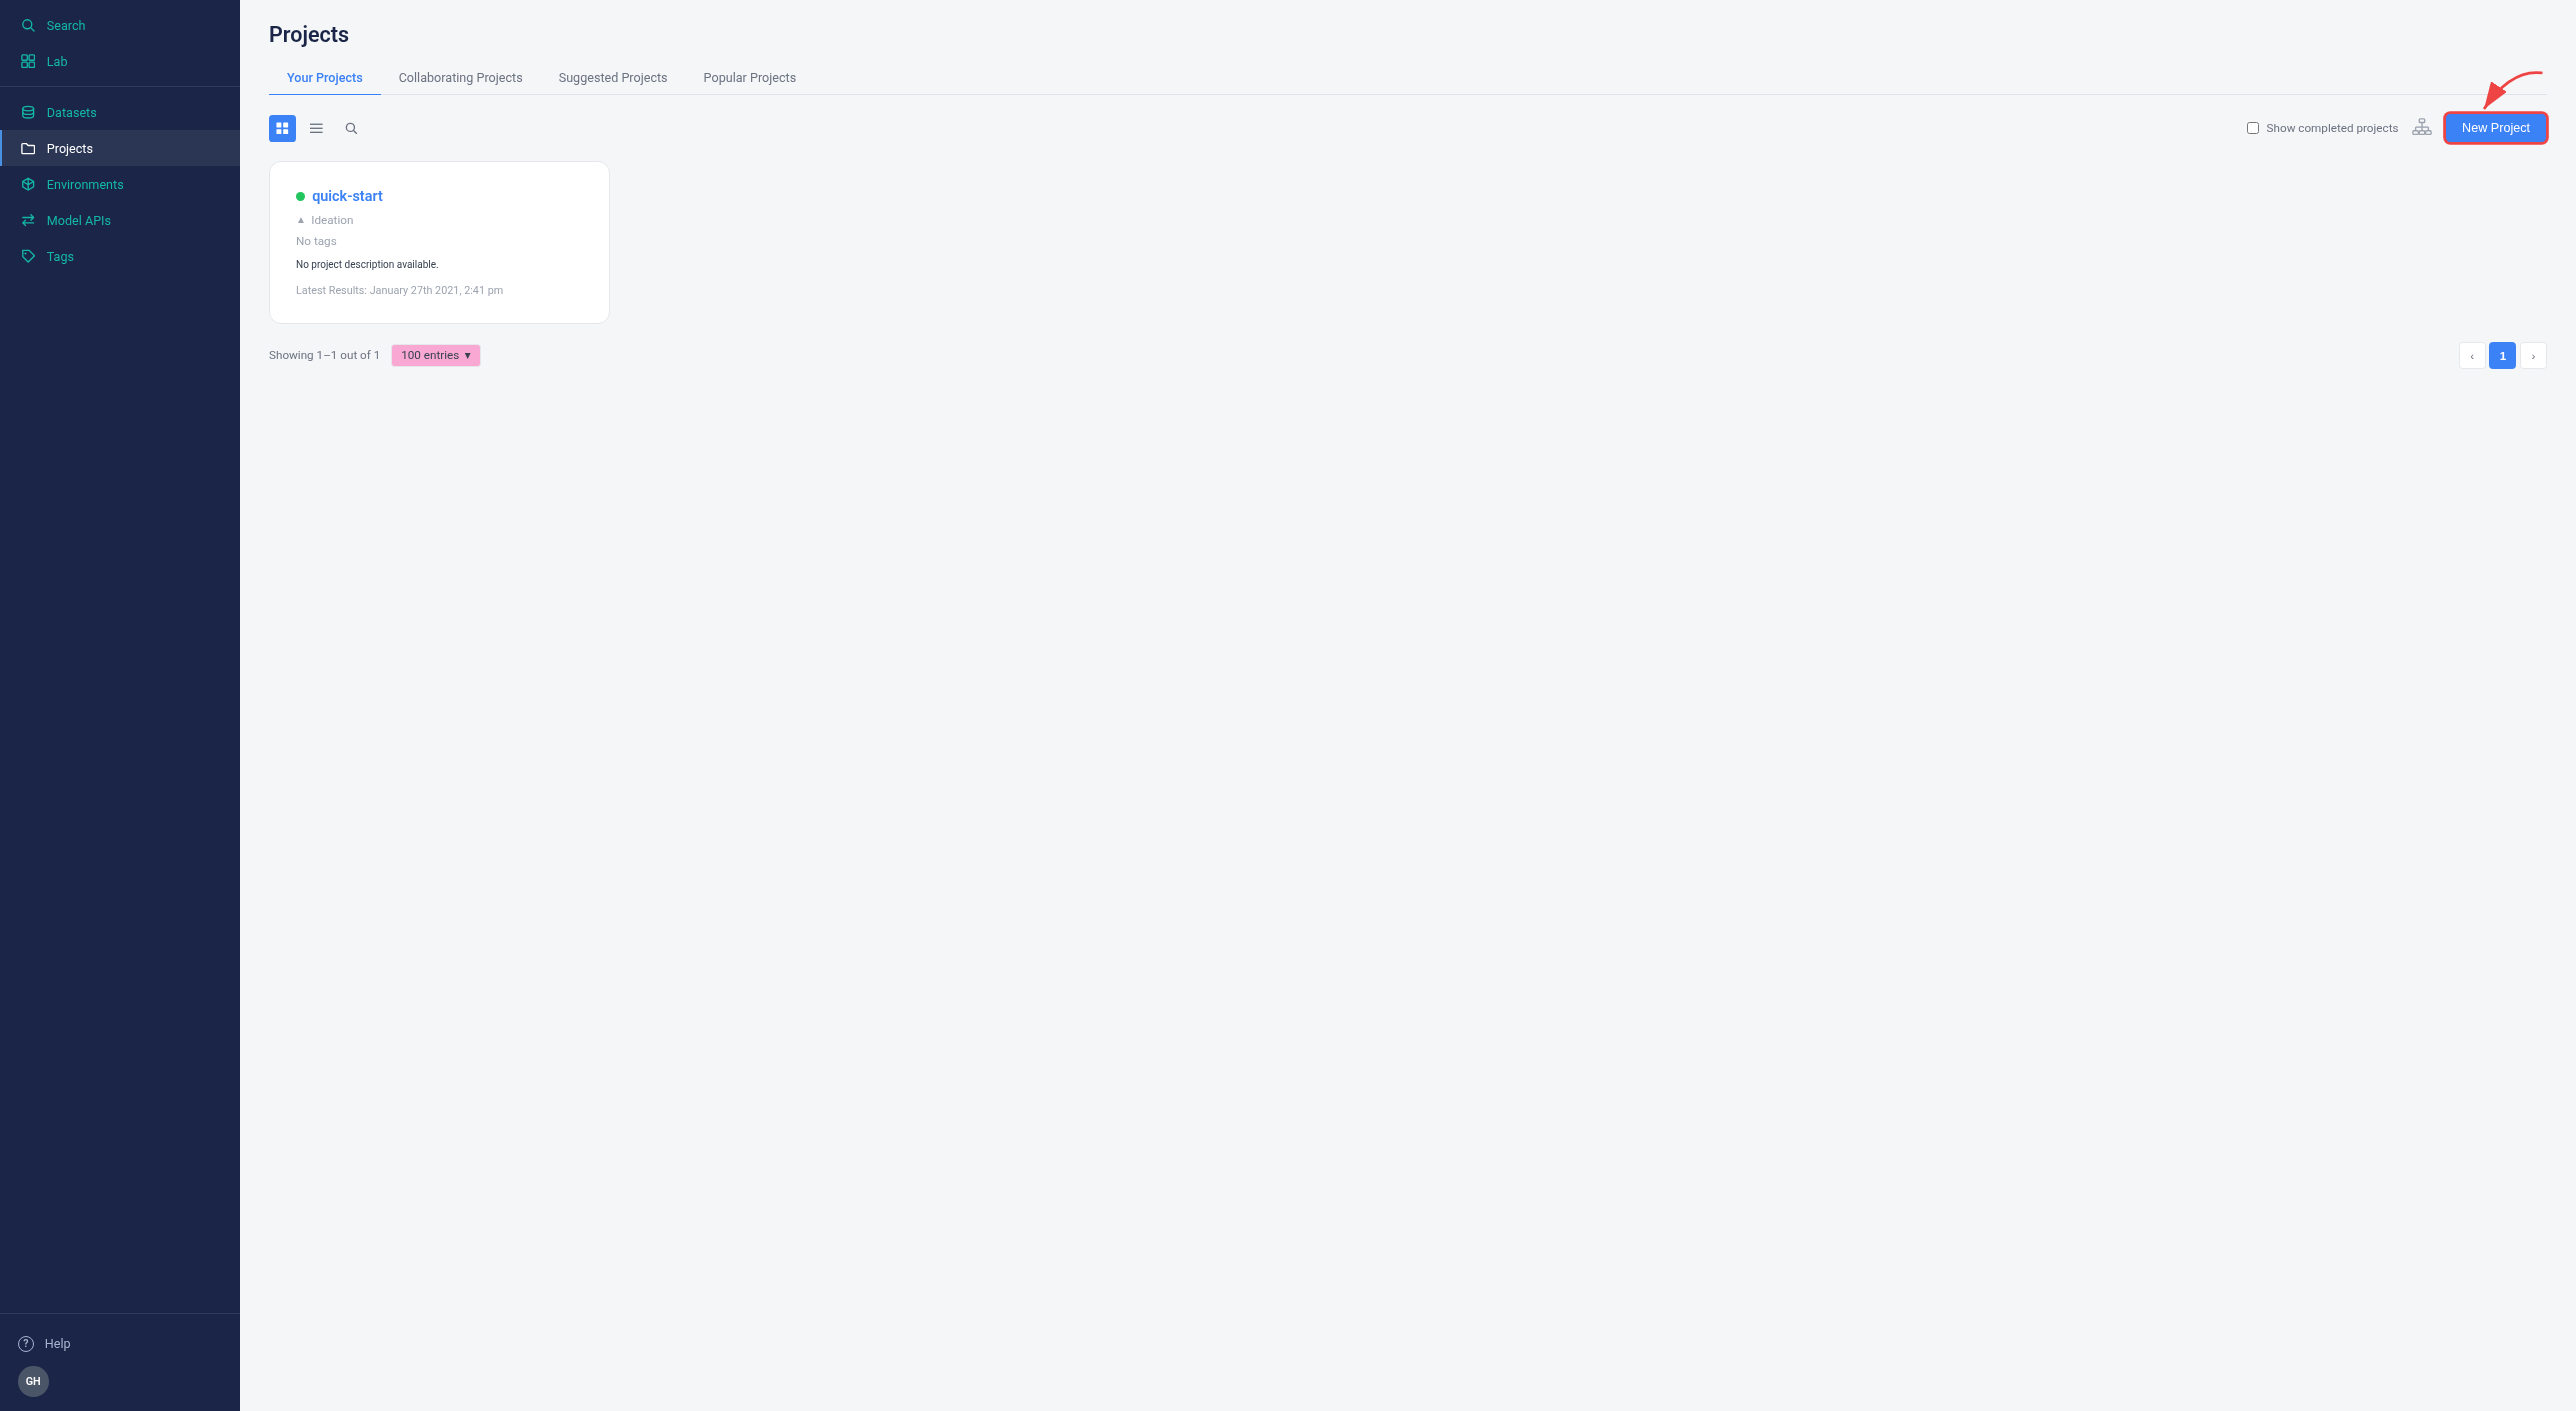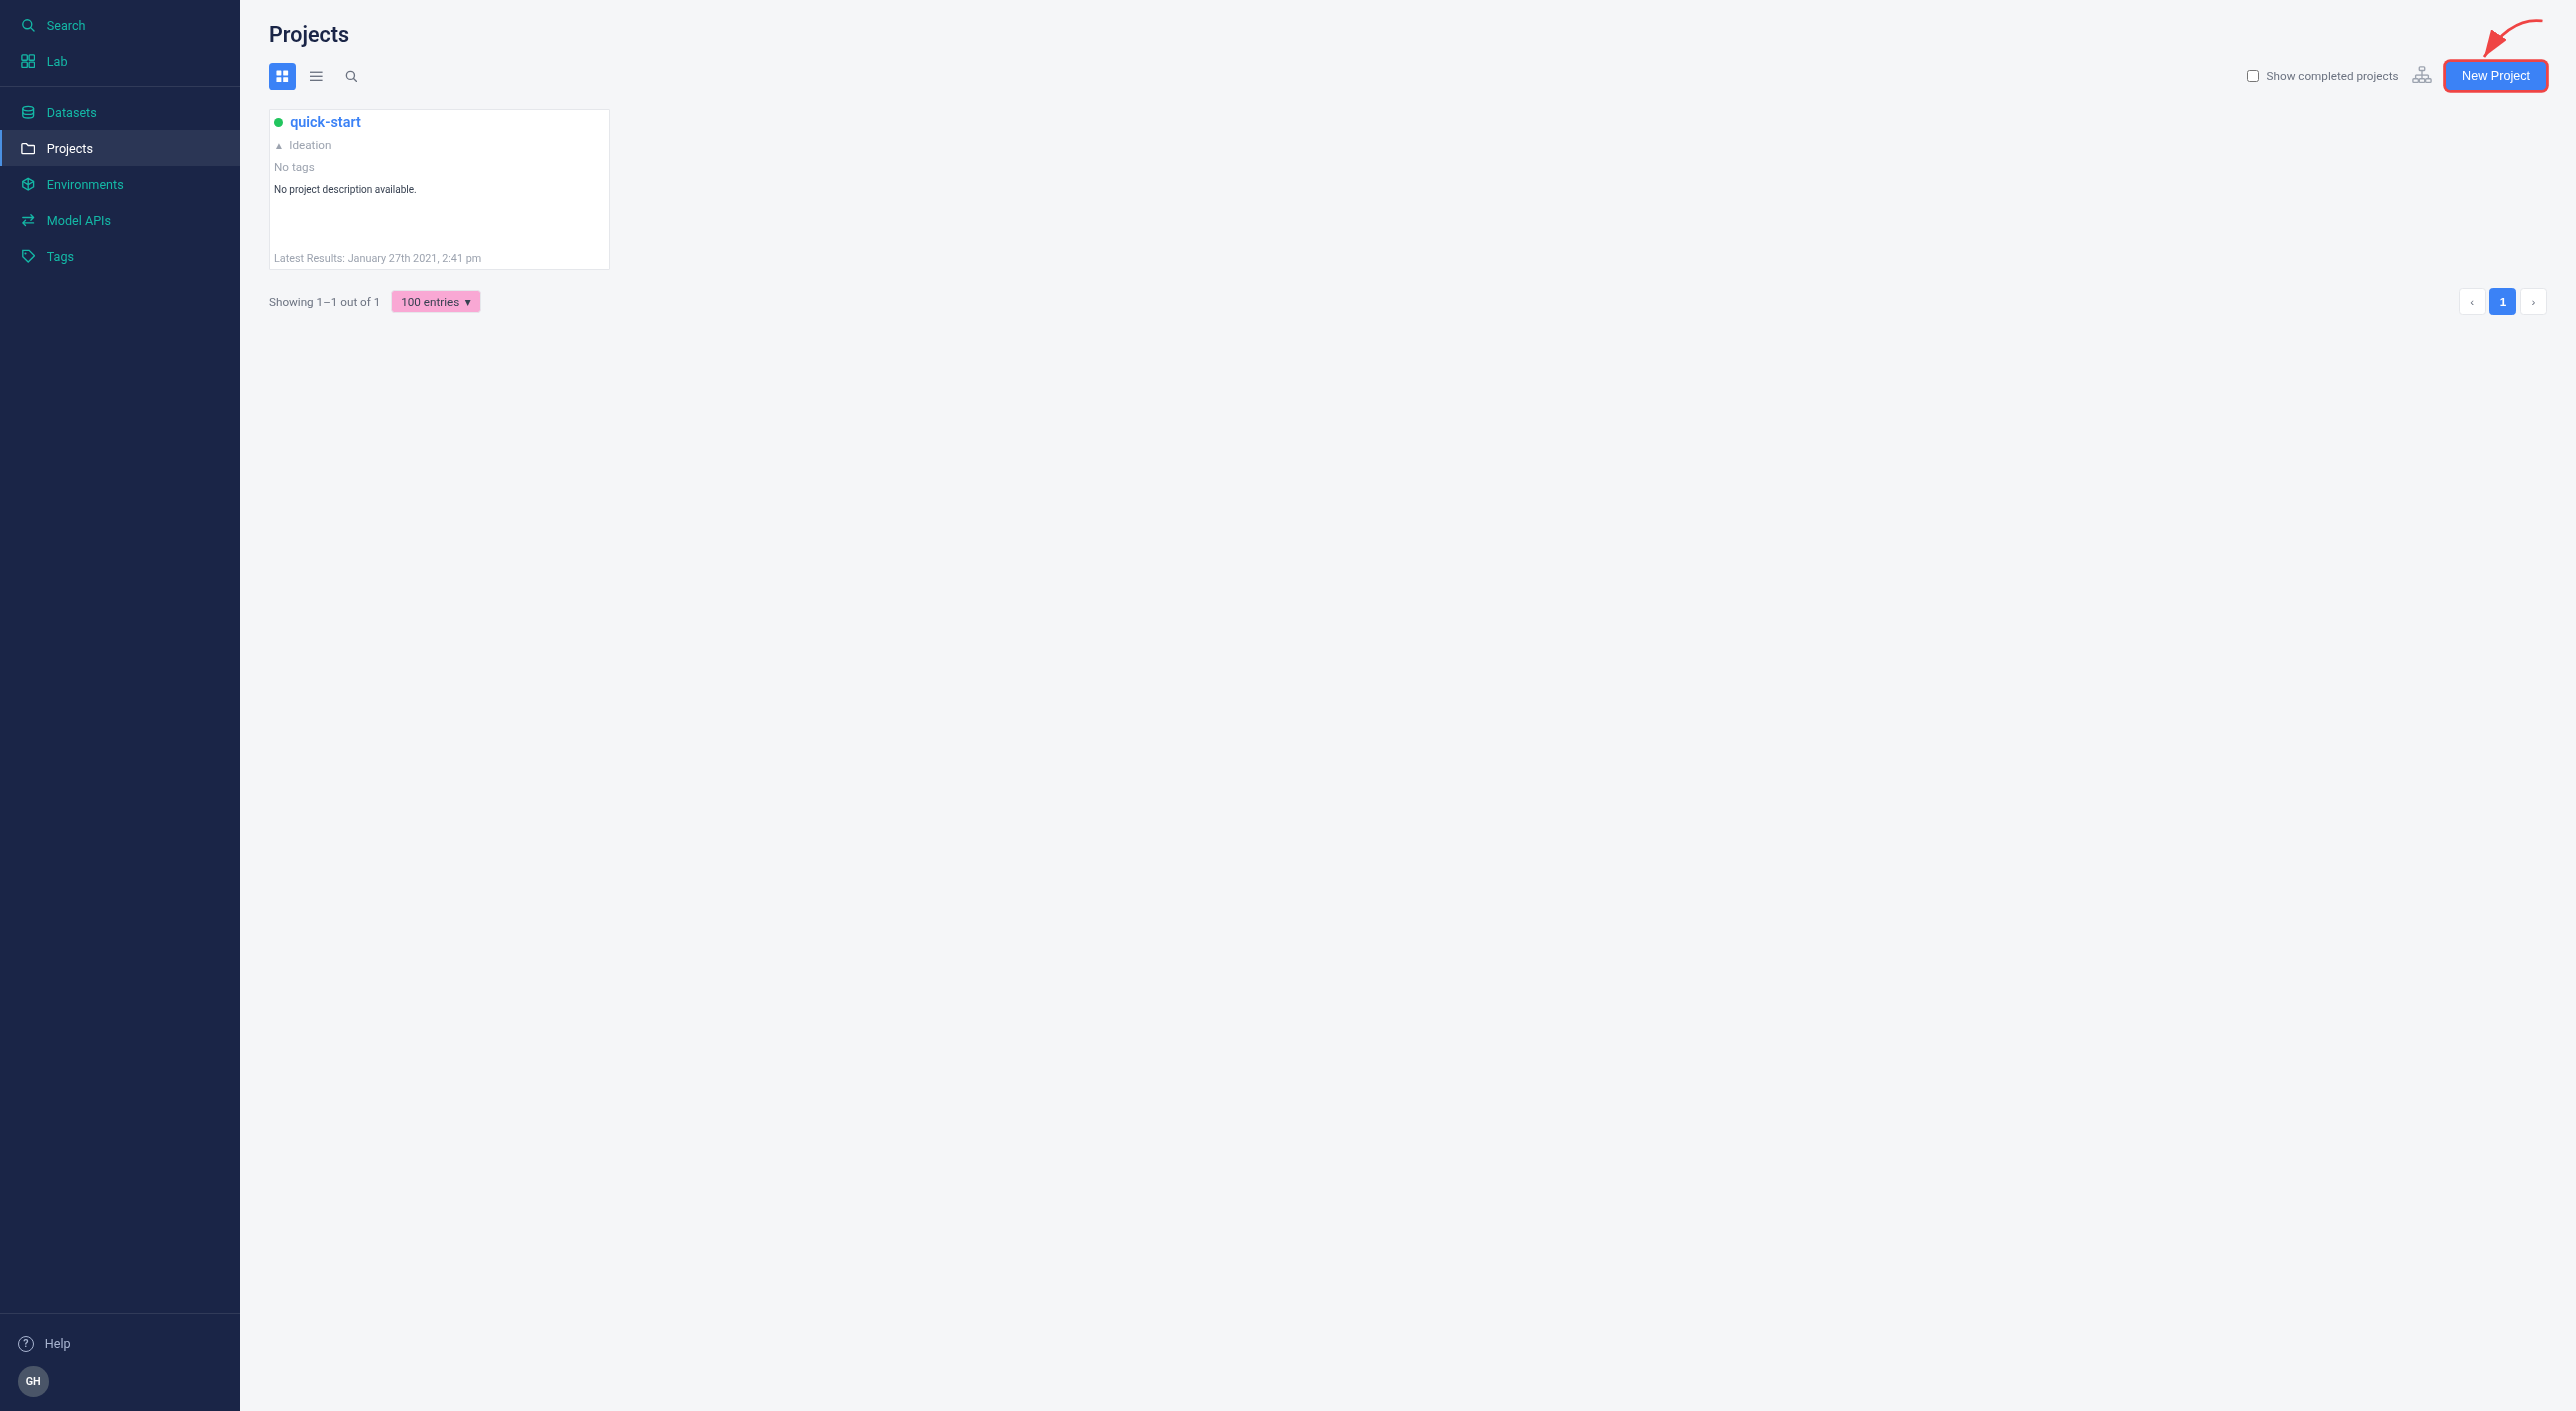--- a/index.html
+++ b/index.html
@@ -218,22 +218,22 @@
 
     
     .projects-grid {
       display: flex;
       flex-wrap: wrap;
       gap: 14.4px;
     }
     .project-card {
       background: #fff;
       border: 0.9px solid #e5e7eb;
-      border-radius: 1px;
-      padding: 4px;
+      border-radius: 12px;
+      padding: 26px;
       width: 341px;
       min-height: 161px;
       display: flex;
       flex-direction: column;
       gap: 7.2px;
       cursor: pointer;
     }
     .project-name-row {
       display: flex;
       align-items: center;
@@ -428,20 +428,26 @@
     <div class="avatar">
       <span>GH</span>
     </div>
   </div>
 </nav>
 
 <main class="main">
   <div class="main-content">
     <h1 class="page-title">Projects</h1>
 
+    <div class="tabs">
+      <div class="tab active">Your Projects</div>
+      <div class="tab">Collaborating Projects</div>
+      <div class="tab">Suggested Projects</div>
+      <div class="tab">Popular Projects</div>
+    </div>
 
     <div class="toolbar">
       <div class="toolbar-left">
         <button class="view-btn active" title="Grid view">
           <svg width="12.6" height="12.6" viewBox="0 0 14 14" fill="none">
             <rect x="0.5" y="0.5" width="5.5" height="5.5" rx="0.5" fill="currentColor"></rect>
             <rect x="8" y="0.5" width="5.5" height="5.5" rx="0.5" fill="currentColor"></rect>
             <rect x="0.5" y="8" width="5.5" height="5.5" rx="0.5" fill="currentColor"></rect>
             <rect x="8" y="8" width="5.5" height="5.5" rx="0.5" fill="currentColor"></rect>
           </svg>

